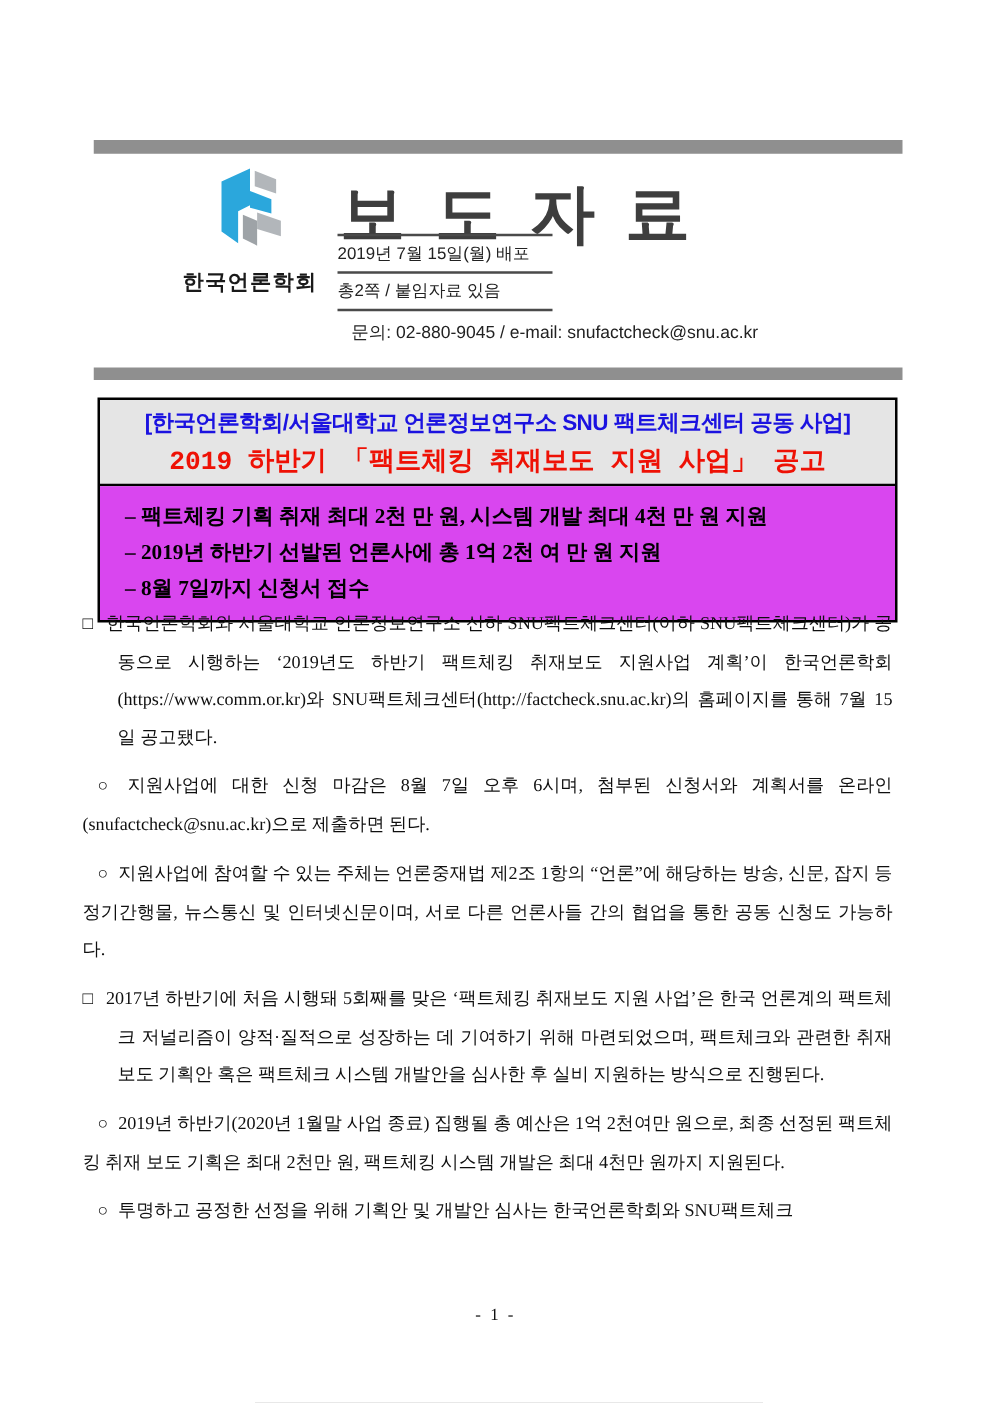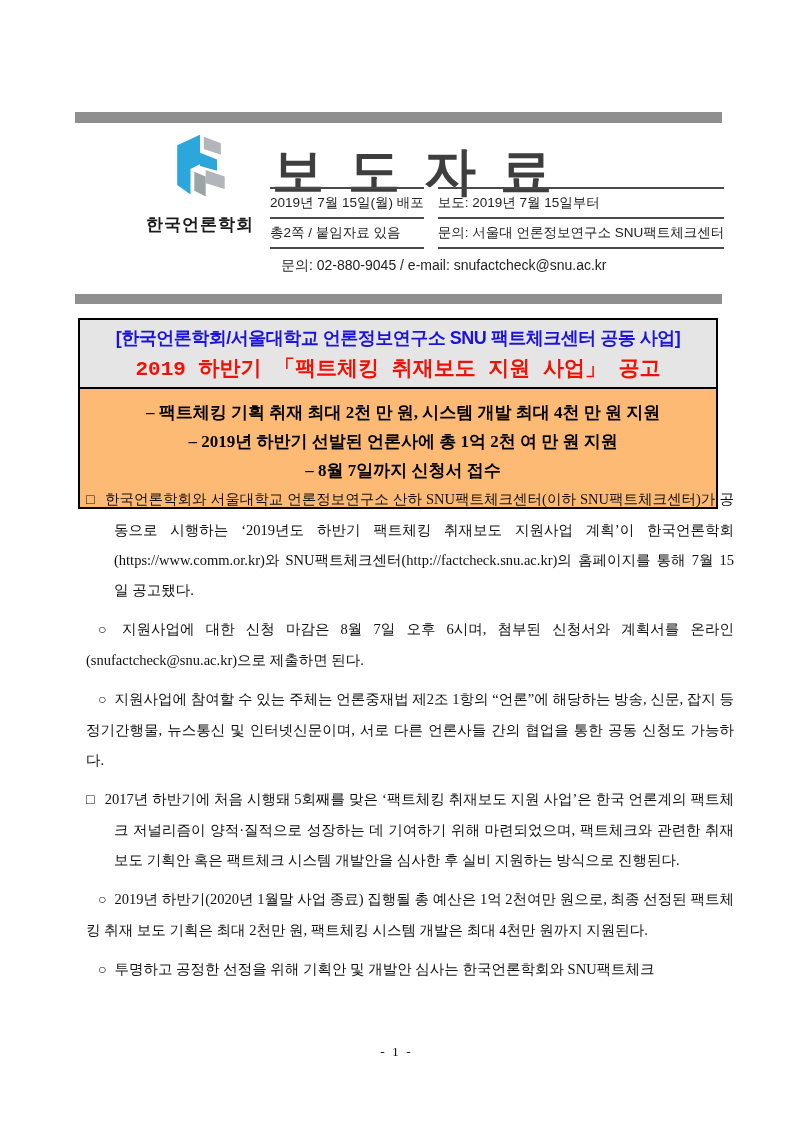--- a/index.html
+++ b/index.html
@@ -49,30 +49,30 @@
   .fc-contact { position:absolute; left:281px; top:257px; font-size:14px; color:#222; white-space:nowrap; }
 
   
   .notice-box {
     position:absolute; left:78px; top:318px; width:636px;
     border:2px solid #000;
   }
   .nb-titles { background:#e5e5e5; text-align:center; padding:6px 4px 5px 4px; border-bottom:2px solid #000; }
   .nb-blue { font-size:18px; font-weight:800; letter-spacing:-0.5px; }
   .nb-red  { font-size:21px; font-weight:800; margin-top:4px; letter-spacing:0px; }
-  .nb-bullets { background:#fdba74; padding:9px 10px 22px 20px;text-align:center; }
+  .nb-bullets { background:#d946ef; padding:9px 10px 11px 20px; }
   .nb-bullet {
     font-family:"Liberation Serif", serif;
     font-size:17px; font-weight:bold; color:#000;
     line-height:29px; white-space:nowrap;
   }
 
   
   .body-text {
-    position:absolute; left:86px; top:484px; width:648px;
+    position:absolute; left:66px; top:484px; width:648px;
     font-family:"Liberation Serif", serif;
     font-size:14.5px; line-height:30px;
     text-align:justify; color:#0f0f0f;
   }
   .body-text p { margin:0 0 9px 0; }
   p.lvl1 { padding-left:28px; text-indent:-28px; }
   p.lvl2 { text-indent:12px; }
   .marker1 { margin-right:10px; font-size:14px; }
   .marker2 { margin-right:8px; font-size:14px; }
 
@@ -102,24 +102,20 @@
     </span>
     <div class="org-name">한국언론학회</div>
   </div>
 
   <div class="doc-type">보도자료</div>
 
   <div class="info-table">
     <div class="info-col info-col-left">
       <div class="info-cell">2019년 7월 15일(월) 배포</div>
       <div class="info-cell">총2쪽 / 붙임자료 있음</div>
-    </div>
-    <div class="info-col info-col-right">
-      <div class="info-cell">보도: 2019년 7월 15일부터</div>
-      <div class="info-cell">문의: 서울대 언론정보연구소 SNU팩트체크센터</div>
     </div>
   </div>
 
   <div class="fc-contact">문의: 02-880-9045 / e-mail: snufactcheck@snu.ac.kr</div>
 
   <div class="bar bar-bottom"></div>
 
   <div class="notice-box">
     <div class="nb-titles">
       <div class="nb-blue" style="color: rgb(27, 18, 224);">[한국언론학회/서울대학교 언론정보연구소 SNU 팩트체크센터 공동 사업]</div>

